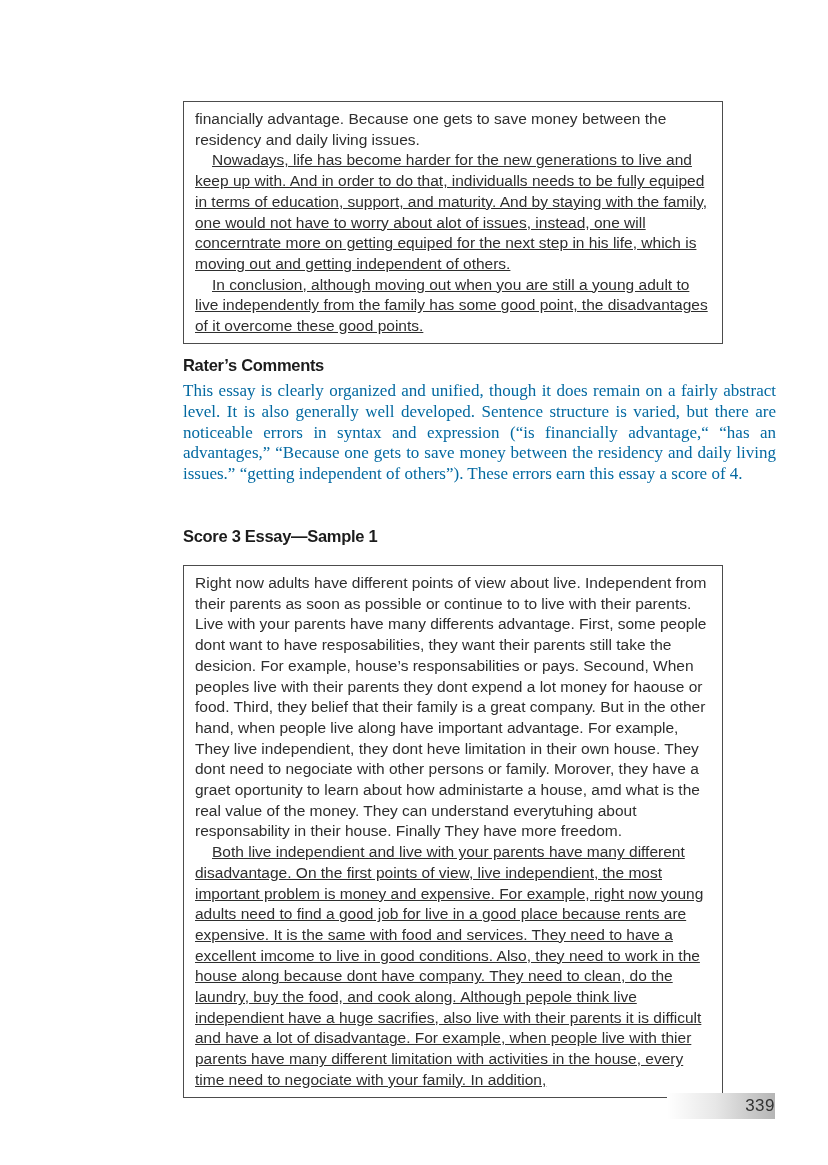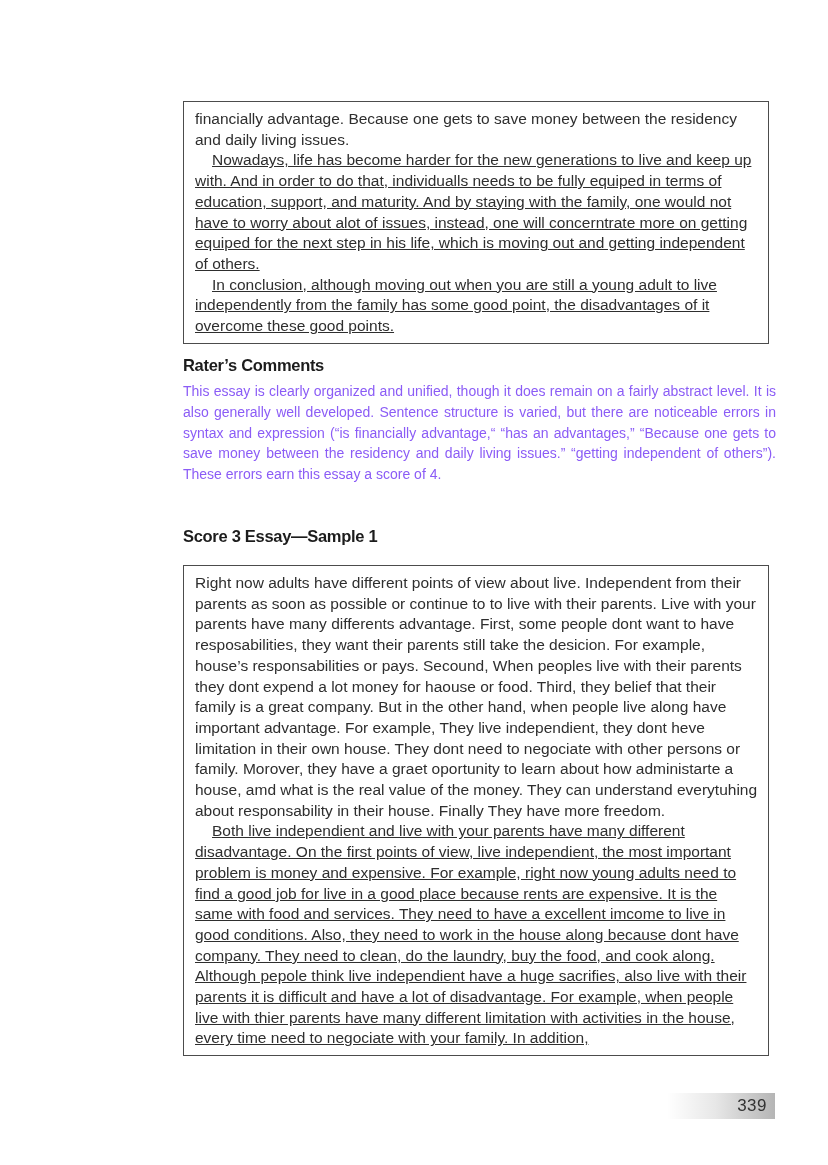--- a/index.html
+++ b/index.html
@@ -17,21 +17,21 @@
     background:linear-gradient(90deg,#ffffff 0%,#ffffff 9%,#ededed 38%,#c9c9c9 65%,#a3a3a3 100%);
   }
   .header-title{
     position:absolute;right:53px;bottom:7px;margin:0;
     font-size:17.5px;font-weight:bold;letter-spacing:-0.2px;
     color:#ffffff;
     font-family:"Liberation Sans", sans-serif;
   }
   
   .essay-box{
-    position:absolute;left:183px;width:586px;
+    position:absolute;left:183px;width:540px;
     box-sizing:border-box;
     border:1px solid #4c4c4c;
     padding:7px 10px 6px 11px;
     background:#ffffff;
   }
   .essay-box p{
     margin:0;
     font-size:15.5px;line-height:20.7px;
     color:#2e2e2e;
     letter-spacing:0px;
@@ -45,31 +45,31 @@
     font-size:16.5px;font-weight:bold;
     letter-spacing:-0.3px;
     color:#1c1c1c;
     font-family:"Liberation Sans", sans-serif;
   }
   .subhead.h-raters{top:356px;}
   .subhead.h-score3{top:527px;}
   
   .serif-body{
     position:absolute;left:183px;top:381px;width:593px;margin:0;
-    font-family:Liberation Sans, sans-serif;
-    font-size:14px;line-height:20.8px;
+    font-family:Liberation Serif, serif;
+    font-size:17px;line-height:20.8px;
     text-align:justify;
-    color:#8b5cf6;
+    color:#0369a1;
   }
   
   .page-number-bar{
     position:absolute;left:667px;top:1093px;width:108px;height:26px;
     background:linear-gradient(90deg,#ffffff 0%,#e7e7e7 45%,#b5b5b5 100%);
     display:flex;align-items:center;justify-content:flex-end;
-    box-sizing:border-box;padding-right:8px;
+    box-sizing:border-box;
   }
   .page-number-bar span{
     font-size:17px;color:#333333;letter-spacing:0.5px;
     font-family:"Liberation Sans", sans-serif;
   }
 </style>
 </head>
 <body>
 
 <div class="page">

